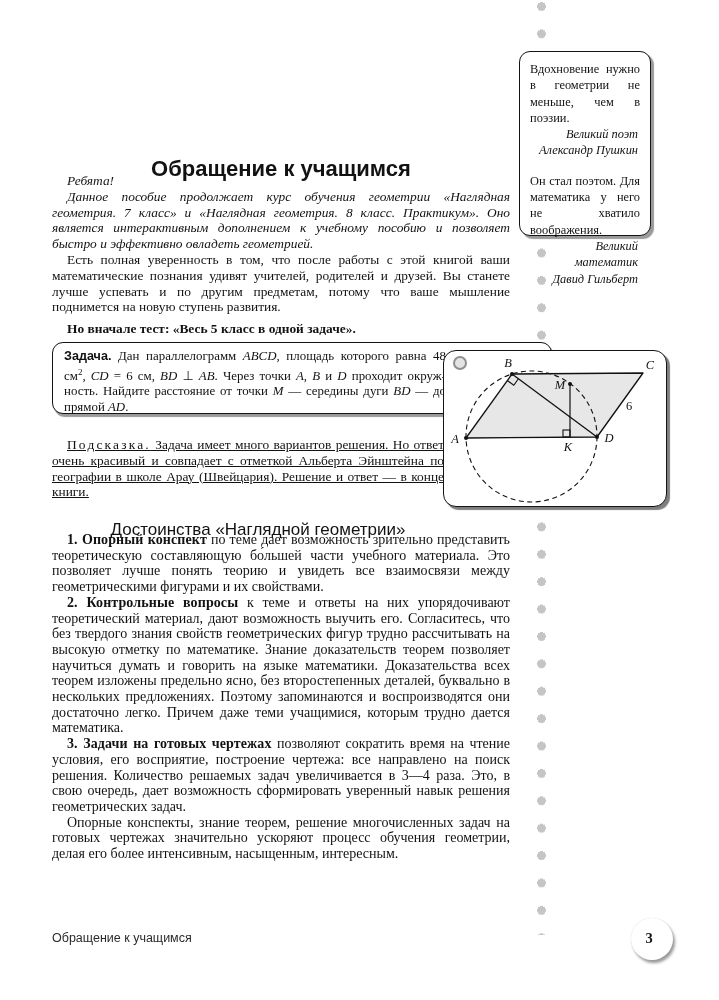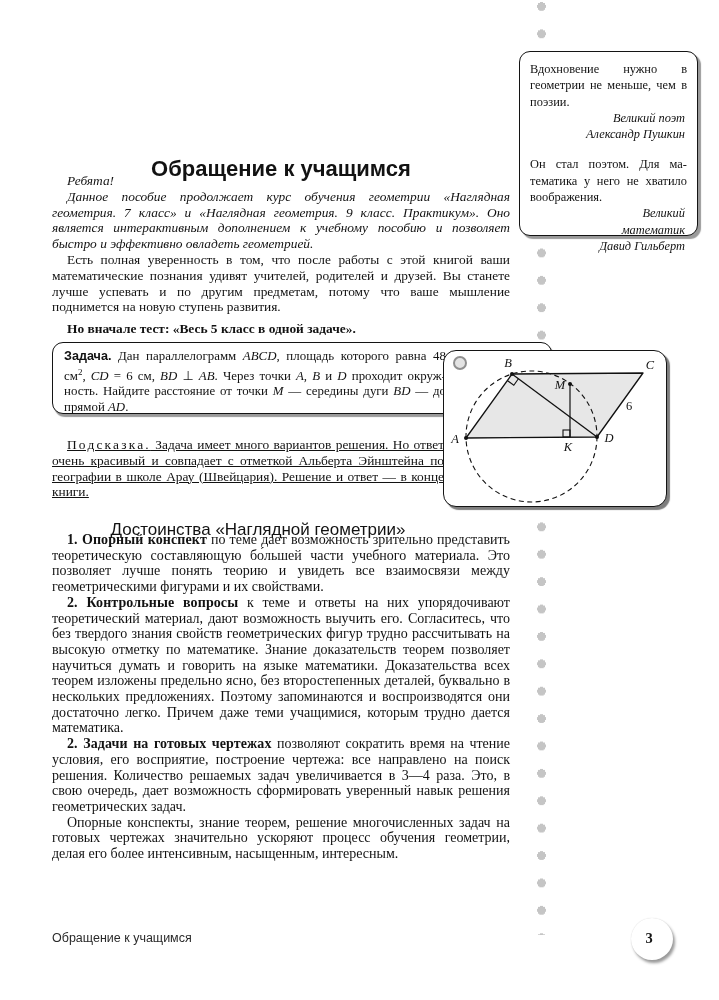--- a/index.html
+++ b/index.html
@@ -17,21 +17,21 @@
     font-family:"Liberation Sans",sans-serif;font-weight:bold;font-size:22px;z-index:1;}
 
   
   .col{left:52px;top:173px;width:458px;font-size:13.4px;line-height:15.8px;
     text-align:justify;z-index:1;}
   .col p{margin:0;text-indent:15px;}
   .italic{font-style:italic;}
   .testline{font-weight:bold;margin-top:6px !important;}
 
   
-  .quotebox{left:519px;top:51px;width:179px;height:185px;box-sizing:border-box;
+  .quotebox{left:519px;top:51px;width:132px;height:185px;box-sizing:border-box;
     background:#fff;border:1.6px solid #141414;border-radius:11px;
     box-shadow:3px 3px 1px #9a9a9a;padding:9px 10px;z-index:2;
     font-size:12.4px;line-height:16.3px;}
   .qtext{text-align:justify;}
   .qattr{font-style:italic;text-align:right;padding-right:2px;}
   .qgap{height:14px;}
 
   
   .taskbox{left:52px;top:342px;width:500px;height:72px;box-sizing:border-box;
     background:#fff;border:1.6px solid #141414;border-radius:11px;
@@ -88,21 +88,21 @@
   <div class="qtext">Он стал поэтом. Для ма­тематика у него не хва­тило воображения.</div>
   <div class="qattr">
     <div>Великий</div>
     <div>математик</div>
     <div>Давид Гильберт</div>
   </div>
 </div>
 
 <div class="abs col">
   <p class="italic">Ребята!</p>
-  <p class="italic">Данное пособие продолжает курс обучения геометрии «Наглядная геометрия. 7 класс» и «Наглядная геометрия. 9 класс. Практикум». Оно является интерактив­ным дополнением к учебному пособию и позволяет быстро и эффективно овладеть геометрией.</p>
+  <p class="italic">Данное пособие продолжает курс обучения геометрии «Наглядная геометрия. 7 класс» и «Наглядная геометрия. 8 класс. Практикум». Оно является интерактив­ным дополнением к учебному пособию и позволяет быстро и эффективно овладеть геометрией.</p>
   <p>Есть полная уверенность в том, что после работы с этой книгой ваши математи­ческие познания удивят учителей, родителей и друзей. Вы станете лучше успевать и по другим предметам, потому что ваше мышление поднимется на новую ступень развития.</p>
   <p class="testline">Но вначале тест: «Весь 5 класс в одной задаче».</p>
 </div>
 
 <div class="abs taskbox">
   <div class="tasktext"><b class="tasklabel">Задача.</b> <span><span>Дан параллелограмм </span><span class="it">ABCD</span><span>, площадь которого равна 48 см</span><sup>2</sup><span>, </span><span class="it">CD</span><span> = 6 см, </span><span class="it">BD</span><span> ⊥ </span><span class="it">AB</span><span>. Через точки </span><span class="it">A</span><span>, </span><span class="it">B</span><span> и </span><span class="it">D</span><span> проходит окруж­ность. Найдите расстояние от точки </span><span class="it">M</span><span> — середины дуги </span><span class="it">BD</span><span> — до прямой </span><span class="it">AD</span><span>.</span></span></div>
 </div>
 
 <div class="abs figbox">
   <svg width="221" height="153" viewBox="0 0 221 153">
@@ -127,20 +127,20 @@
   </svg>
 </div>
 
 <p class="abs hint"><span class="spaced">Подсказка.</span><span> Задача имеет много вариантов решения. Но ответ очень красивый и совпадает с отметкой Альберта Эйнштейна по географии в школе Арау (Швейцария). Решение и ответ — в конце книги.</span></p>
 
 <h2 class="abs section-title">Достоинства «Наглядной геометрии»</h2>
 
 <div class="abs items">
   <p><b>1. Опорный конспект</b><span> по теме дает возможность зрительно представить теоре­тическую составляющую бо́льшей части учебного материала. Это позволяет лучше понять теорию и увидеть все взаимосвязи между геометрическими фигурами и их свойствами.</span></p>
   <p><b>2. Контрольные вопросы</b><span> к теме и ответы на них упорядочивают теоретический материал, дают возможность выучить его. Согласитесь, что без твердого знания свойств геометрических фигур трудно рассчитывать на высокую отметку по ма­тематике. Знание доказательств теорем позволяет научиться думать и говорить на языке математики. Доказательства всех теорем изложены предельно ясно, без вто­ростепенных деталей, буквально в нескольких предложениях. Поэтому запоми­наются и воспроизводятся они достаточно легко. Причем даже теми учащимися, которым трудно дается математика.</span></p>
-  <p><b>2. Задачи на готовых чертежах</b><span> позволяют сократить время на чтение условия, его восприятие, построение чертежа: все направлено на поиск решения. Количество решаемых задач увеличивается в 3—4 раза. Это, в свою очередь, дает возможность сформировать уверенный навык решения геометрических задач.</span></p>
+  <p><b>3. Задачи на готовых чертежах</b><span> позволяют сократить время на чтение условия, его восприятие, построение чертежа: все направлено на поиск решения. Количество решаемых задач увеличивается в 3—4 раза. Это, в свою очередь, дает возможность сформировать уверенный навык решения геометрических задач.</span></p>
   <p>Опорные конспекты, знание теорем, решение многочисленных задач на гото­вых чертежах значительно ускоряют процесс обучения геометрии, делая его более интенсивным, насыщенным, интересным.</p>
 </div>
 
 <div class="abs footer-left">Обращение к учащимся</div>
 <div class="abs page-circle">
   <span>3</span>
 </div>
 
 </body></html>

